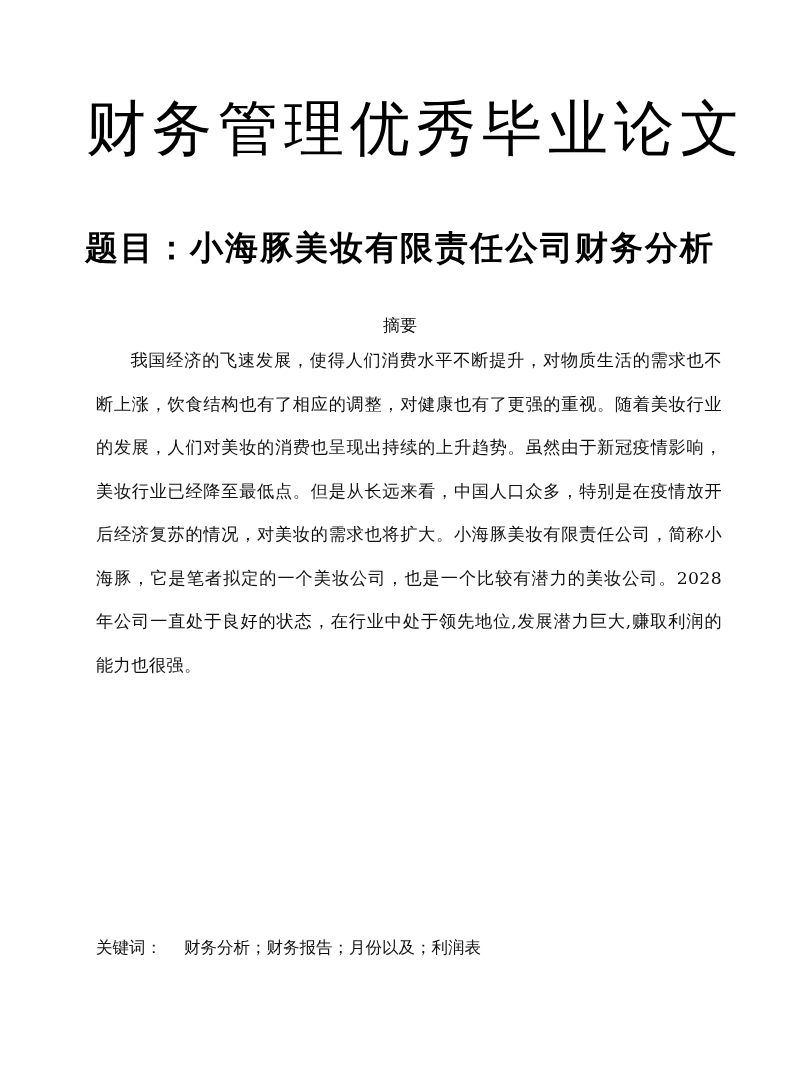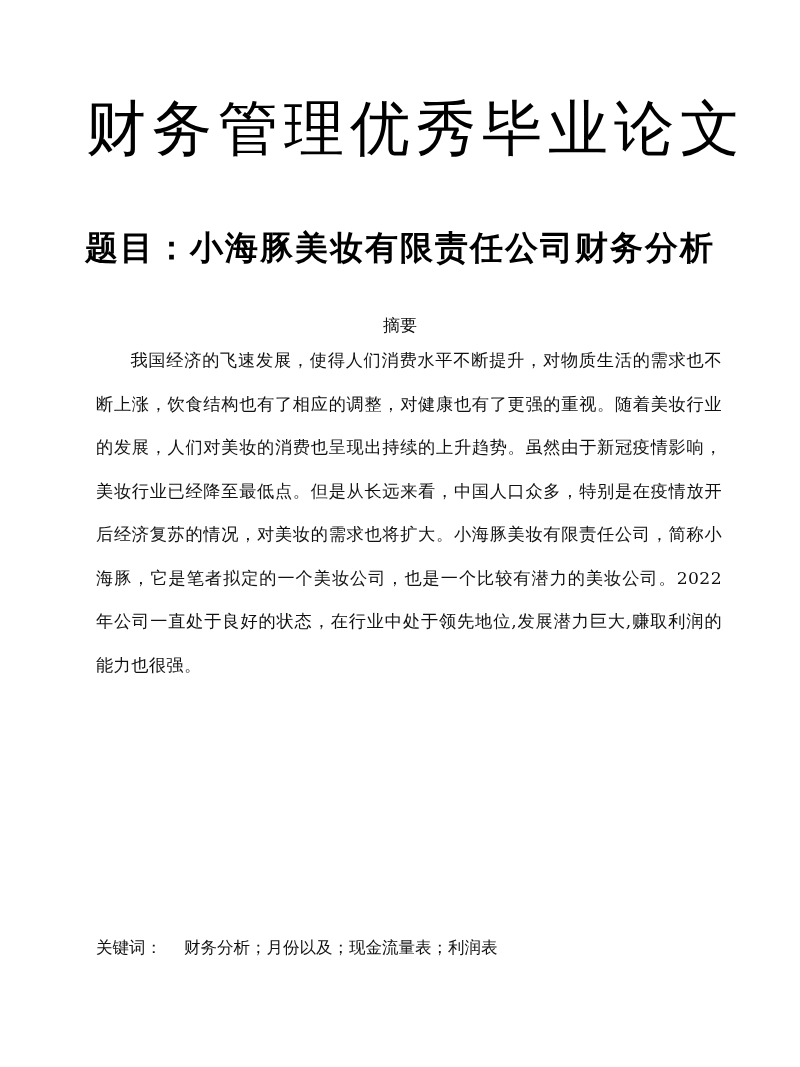--- a/index.html
+++ b/index.html
@@ -86,19 +86,19 @@
 <body>
 
 <div>
   <h1 class="main-title">财务管理优秀毕业论文</h1>
 
   <h2 class="topic-title">题目：小海豚美妆有限责任公司财务分析</h2>
 
   <div class="abstract-heading">摘要</div>
 
   <div class="abstract-body">
-    <p class="para">我国经济的飞速发展，使得人们消费水平不断提升，对物质生活的需求也不断上涨，饮食结构也有了相应的调整，对健康也有了更强的重视。随着美妆行业的发展，人们对美妆的消费也呈现出持续的上升趋势。虽然由于新冠疫情影响，美妆行业已经降至最低点。但是从长远来看，中国人口众多，特别是在疫情放开后经济复苏的情况，对美妆的需求也将扩大。小海豚美妆有限责任公司，简称小海豚，它是笔者拟定的一个美妆公司，也是一个比较有潜力的美妆公司。2022 年公司一直处于良好的状态，在行业中处于领先地位,发展潜力巨大,赚取利润的能力也很强。</p>
+    <p class="para">我国经济的飞速发展，使得人们消费水平不断提升，对物质生活的需求也不断上涨，饮食结构也有了相应的调整，对健康也有了更强的重视。随着美妆行业的发展，人们对美妆的消费也呈现出持续的上升趋势。虽然由于新冠疫情影响，美妆行业已经降至最低点。但是从长远来看，中国人口众多，特别是在疫情放开后经济复苏的情况，对美妆的需求也将扩大。小海豚美妆有限责任公司，简称小海豚，它是笔者拟定的一个美妆公司，也是一个比较有潜力的美妆公司。2028 年公司一直处于良好的状态，在行业中处于领先地位,发展潜力巨大,赚取利润的能力也很强。</p>
   </div>
 
   <div class="keywords">
-    <span class="kw-label">关键词：</span><span>财务分析；月份以及；现金流量表；利润表</span>
+    <span class="kw-label">关键词：</span><span>财务分析；财务报告；月份以及；利润表</span>
   </div>
 </div>
 
 </body></html>

